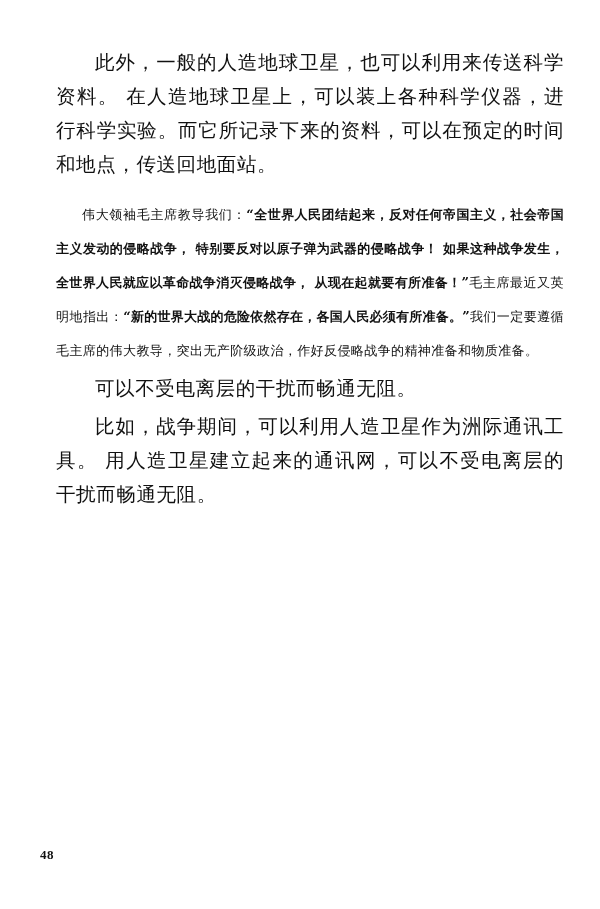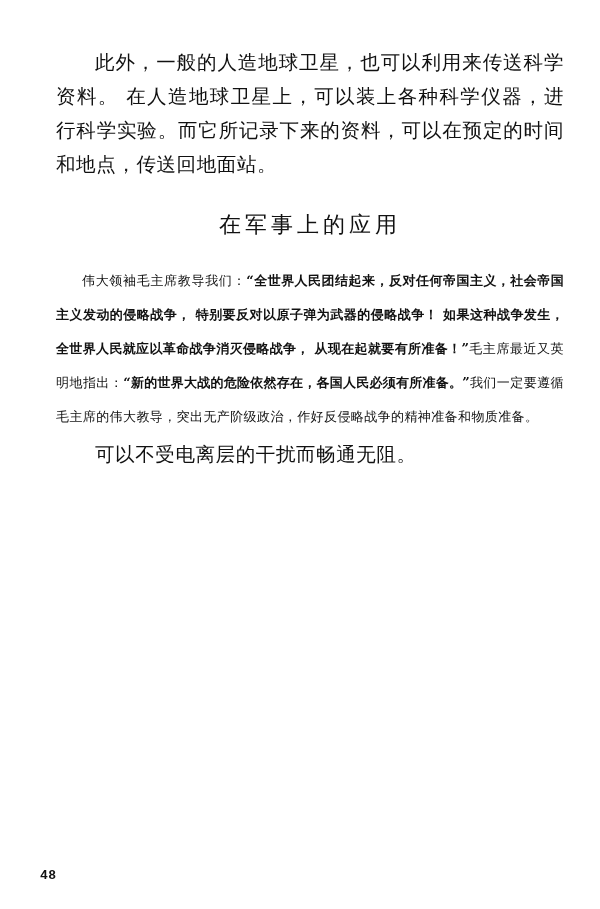--- a/index.html
+++ b/index.html
@@ -47,35 +47,35 @@
     letter-spacing: 0.4px;
     text-indent: 2em;
   }
   .bold-run {
     font-weight: bold;
     letter-spacing: 0.2px;
   }
   .page-number {
     position: absolute;
     left: 40px;
-    bottom: 26px;
-    font-family: Liberation Mono, monospace;
+    bottom: 46px;
+    font-family: Liberation Serif, serif;
     font-size: 13px;
     font-weight: bold;
     color: #111111;
     letter-spacing: 0.5px;
   }
 </style>
 </head>
 <body>
 
 <div class="page">
 
   <p class="para">此外，一般的人造地球卫星，也可以利用来传送科学资料。 在人造地球卫星上，可以装上各种科学仪器，进行科学实验。而它所记录下来的资料，可以在预定的时间和地点，传送回地面站。</p>
 
-  <h2 class="heading">在军事上的应用</h2>
 
   <p class="quote-para"><span>伟大领袖毛主席教导我们：</span><span class="bold-run">“全世界人民团结起来，反对任何帝国主义，社会帝国主义发动的侵略战争， 特别要反对以原子弹为武器的侵略战争！ 如果这种战争发生， 全世界人民就应以革命战争消灭侵略战争， 从现在起就要有所准备！”</span><span>毛主席最近又英明地指出：</span><span class="bold-run">“新的世界大战的危险依然存在，各国人民必须有所准备。”</span><span>我们一定要遵循毛主席的伟大教导，突出无产阶级政治，作好反侵略战争的精神准备和物质准备。</span></p>
 
   <p class="para">可以不受电离层的干扰而畅通无阻。</p>
+  <p class="para">比如，战争期间，可以利用人造卫星作为洲际通讯工具。 用人造卫星建立起来的通讯网，可以不受电离层的干扰而畅通无阻。</p>
 
   <div class="page-number">48</div>
 </div>
 
 </body></html>

